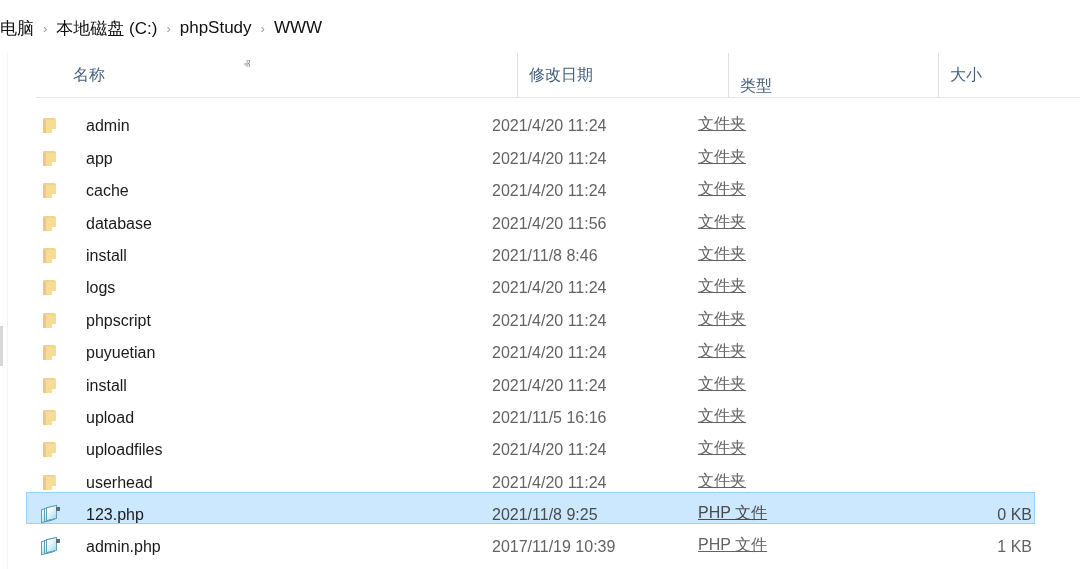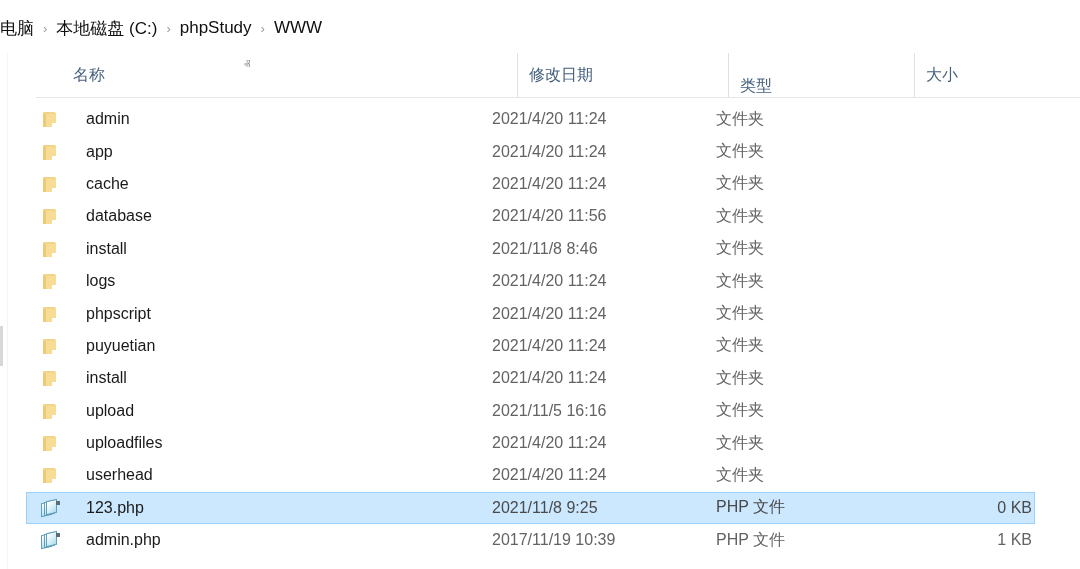--- a/index.html
+++ b/index.html
@@ -70,21 +70,21 @@
     font-size: 16px;
     color: #45617d;
     white-space: nowrap;
   }
   .col .col-label { padding-left: 11px; }
   .col.divided { border-left: 1px solid #e0e0e0; }
 
   .col-name  { left: 26px;  width: 455px; }
   .col-date  { left: 481px; width: 211px; }
   .col-type  { left: 692px; width: 210px; align-items: flex-end; }
-  .col-size  { left: 878px; width: 140px; }
+  .col-size  { left: 902px; width: 140px; }
 
   .sort-caret {
     position: absolute;
     left: 244px; top: 58px;
     font-size: 13px;
     color: #8a8a8a;
     font-family: "DejaVu Sans", sans-serif;
     line-height: 1;
     user-select: none;
   }
@@ -110,28 +110,28 @@
   .row.selected .hit {
     background: #cce8ff;
     border: 1px solid #99d1ff;
   }
 
   .cell {
     position: absolute;
     top: 0;
     height: 32.4px;
     display: flex;
-    align-items: center;
+    align-items: flex-end;
     font-size: 16px;
     white-space: nowrap;
     overflow: hidden;
   }
   .cell-name { left: 40px; width: 440px; color: #1a1a1a; }
   .cell-date { left: 492px; width: 196px; color: #636363; }
-  .cell-type { left: 716px; width: 196px; color: #636363; }
+  .cell-type { left: 698px; width: 196px; color: #636363; text-decoration: underline; }
   .cell-size {
     left: 902px; width: 130px;
     color: #636363;
     justify-content: flex-end;
   }
   .row.selected .cell-date,
   .row.selected .cell-type,
   .row.selected .cell-size { color: #4a4a4a; }
 
   .name-text { margin-left: 26px; }

